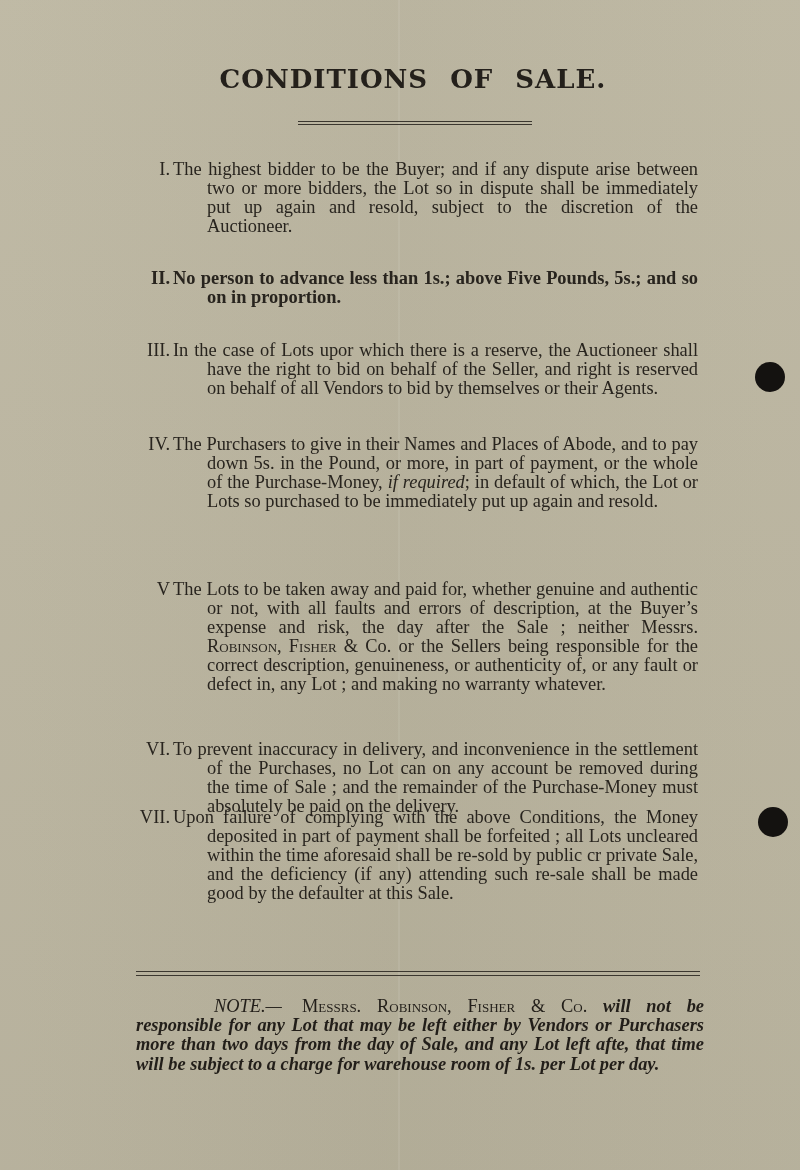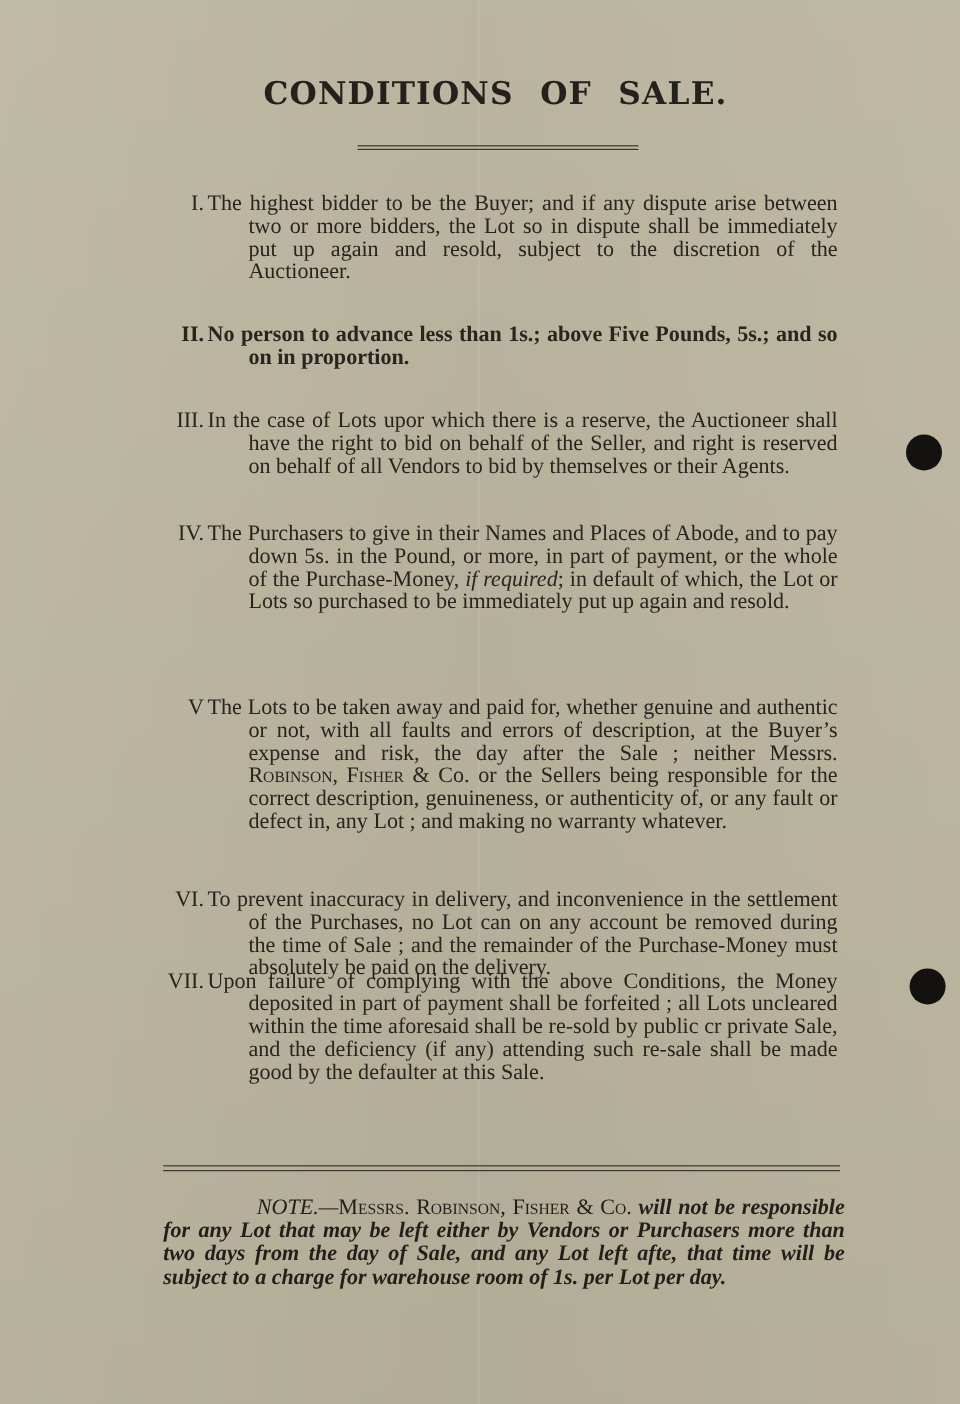--- a/index.html
+++ b/index.html
@@ -84,20 +84,21 @@
     font-size: 18.4px;
     line-height: 19.2px;
     text-align: justify;
     text-indent: 38px;
     color: #221e19;
   }
   .note .upright {
     font-style: normal;
     font-weight: normal;
     font-variant: small-caps;
+    margin-left: 20px;
   }
   .note .note-label {
     font-weight: normal;
     margin-left: 40px;
   }
   .hole {
     position: absolute;
     width: 30px;
     height: 30px;
     border-radius: 50%;

